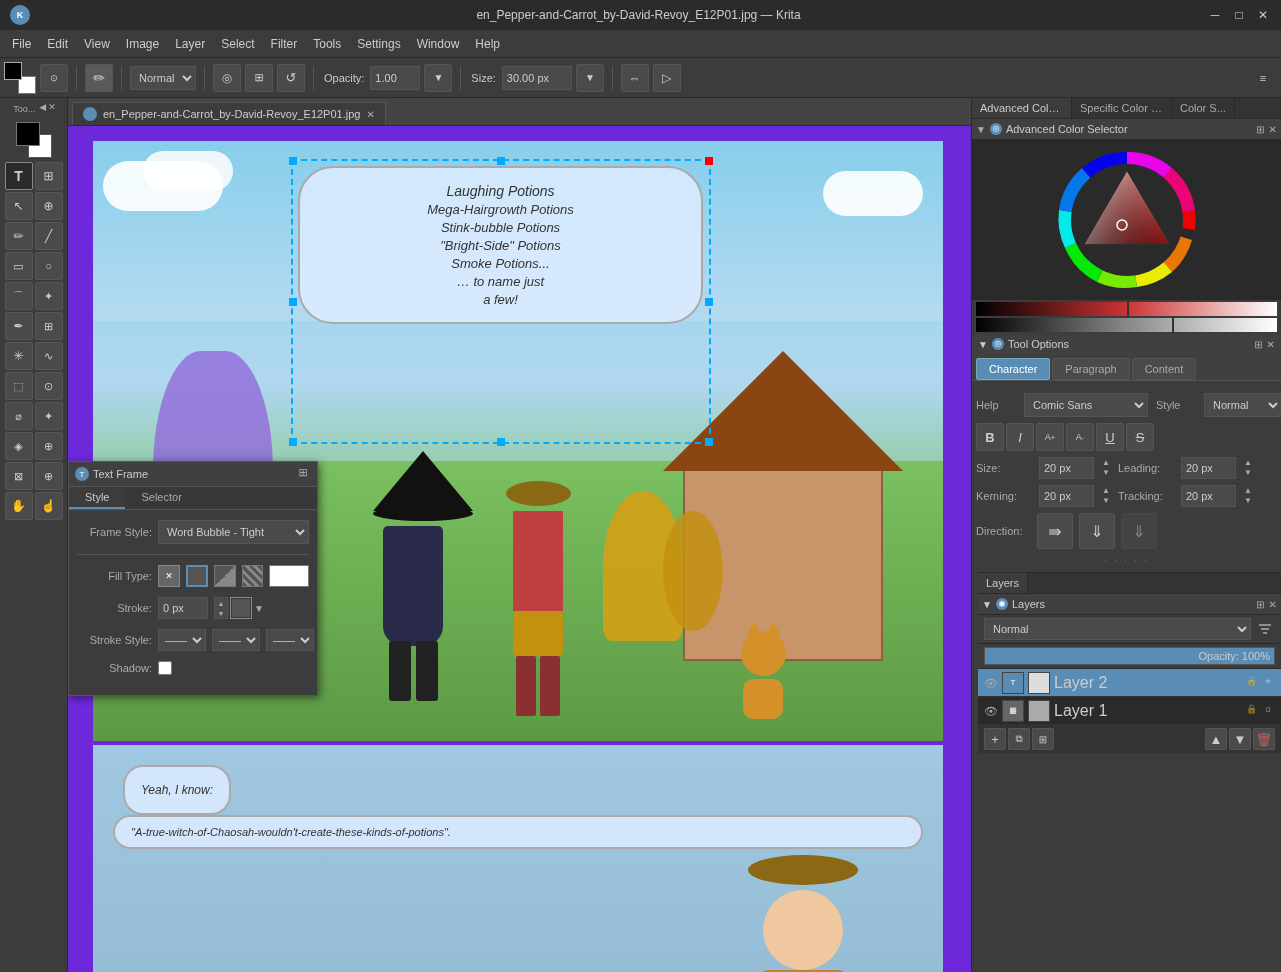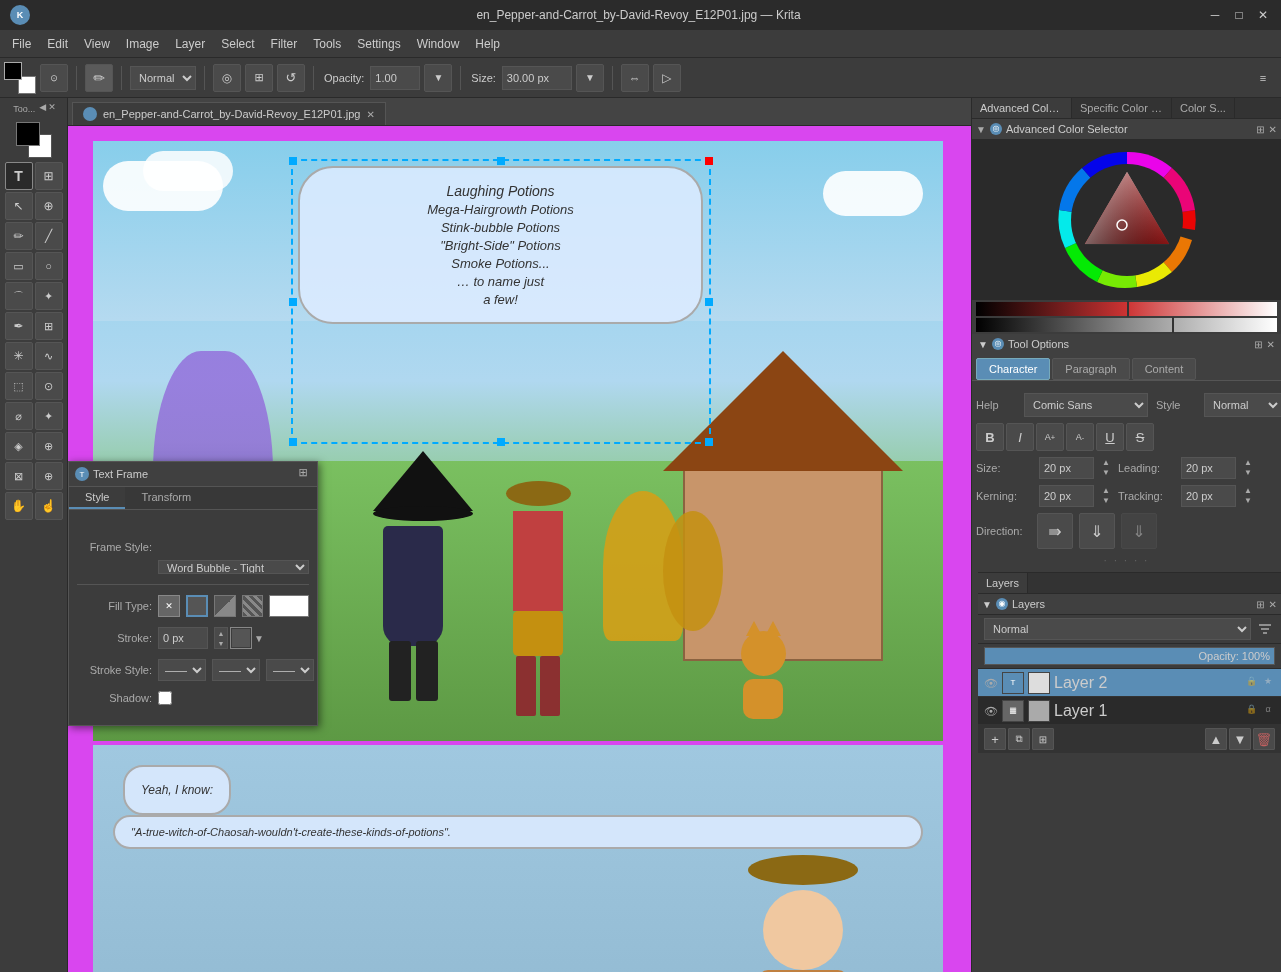--- a/index.html
+++ b/index.html
@@ -25,21 +25,21 @@
 
     
     #main { display: flex; height: calc(972px - 98px); }
 
     
     #toolbox { width: 68px; background: #3c3c3c; border-right: 1px solid #2a2a2a; display: flex; flex-direction: column; align-items: center; padding: 4px 0; gap: 2px; overflow-y: auto; }
     .tool-btn { width: 28px; height: 28px; background: #4a4a4a; border: 1px solid #555; border-radius: 2px; cursor: pointer; display: flex; align-items: center; justify-content: center; color: #ccc; font-size: 13px; }
     .tool-row { display: flex; gap: 2px; }
 
     
-    #canvas-area { flex: 1; background: #d946ef; overflow: hidden; position: relative; }
+    #canvas-area { flex: 1; background: #6d28d9; overflow: hidden; position: relative; }
     #canvas-scroll { width: 100%; height: 100%; overflow: auto; }
     #canvas-content { width: 900px; min-height: 950px; position: relative; }
 
     
     #right-panel { width: 310px; background: #3c3c3c; border-left: 1px solid #2a2a2a; display: flex; flex-direction: column; overflow: hidden; }
 
     
     .panel-tabs { display: flex; background: #333; border-bottom: 1px solid #2a2a2a; }
     .panel-tab { padding: 4px 8px; font-size: 11px; color: #aaa; cursor: pointer; border-right: 1px solid #2a2a2a; white-space: nowrap; overflow: hidden; text-overflow: ellipsis; max-width: 100px; }
     .panel-tab.active { background: #3c3c3c; color: #ccc; }
@@ -69,21 +69,21 @@
     #text-frame-dialog { position: absolute; top: 320px; left: 0px; width: 250px; background: #3c3c3c; border: 1px solid #555; box-shadow: 2px 2px 8px rgba(0,0,0,0.5); z-index: 100; }
     .dialog-titlebar { display: flex; align-items: center; padding: 4px 6px; background: #404040; border-bottom: 1px solid #555; gap: 4px; cursor: move; }
     .dialog-title { flex: 1; font-size: 11px; color: #ccc; }
     .dialog-btn { width: 16px; height: 16px; cursor: pointer; color: #aaa; font-size: 11px; text-align: center; }
     .dialog-tabs { display: flex; background: #383838; border-bottom: 1px solid #555; }
     .dialog-tab { padding: 4px 16px; font-size: 11px; color: #aaa; cursor: pointer; }
     .dialog-tab.active { background: #3c3c3c; color: #ccc; border-bottom: 2px solid #5a8db5; }
     .dialog-body { padding: 10px 8px; }
     .dialog-row { display: flex; align-items: center; margin-bottom: 10px; gap: 6px; }
     .dialog-label { font-size: 11px; color: #aaa; min-width: 75px; text-align: right; }
-    .frame-style-select { flex: 1; height: 14px; background: #4a4a4a; border: 1px solid #555; color: #ccc; font-size: 11px; padding: 0 4px; margin-top: 40px; }
+    .frame-style-select { flex: 1; height: 24px; background: #4a4a4a; border: 1px solid #555; color: #ccc; font-size: 11px; padding: 0 4px; }
     .fill-type-btn { width: 22px; height: 22px; background: #555; border: 1px solid #666; cursor: pointer; }
     .fill-color-preview { width: 36px; height: 22px; background: white; border: 1px solid #666; }
     .stroke-input { width: 50px; height: 22px; background: #4a4a4a; border: 1px solid #555; color: #ccc; font-size: 11px; padding: 0 4px; }
     .stroke-style-select { width: 55px; height: 22px; background: #4a4a4a; border: 1px solid #555; color: #ccc; font-size: 11px; padding: 0 2px; }
     .shadow-check { width: 14px; height: 14px; }
 
     
     ::-webkit-scrollbar { width: 8px; height: 8px; }
     ::-webkit-scrollbar-track { background: #2a2a2a; }
     ::-webkit-scrollbar-thumb { background: #555; border-radius: 4px; }
@@ -362,21 +362,21 @@
         </div>
 
         <div id="text-frame-dialog">
           <div class="dialog-titlebar">
             <div style="width:14px; height:14px; background:#5a8db5; border-radius:50%; font-size:8px; display:flex; align-items:center; justify-content:center; color:white;">T</div>
             <div class="dialog-title">Text Frame</div>
             <div class="dialog-btn">⊞</div>
           </div>
           <div class="dialog-tabs">
             <div class="dialog-tab active">Style</div>
-            <div class="dialog-tab">Transform</div>
+            <div class="dialog-tab">Selector</div>
           </div>
           <div class="dialog-body">
 
             <div class="dialog-row">
               <span class="dialog-label">Frame Style:</span>
               <select class="frame-style-select">
                 <option>Word Bubble - Tight</option>
                 <option>Word Bubble - Loose</option>
                 <option>Thought Bubble</option>
                 <option>None</option>

